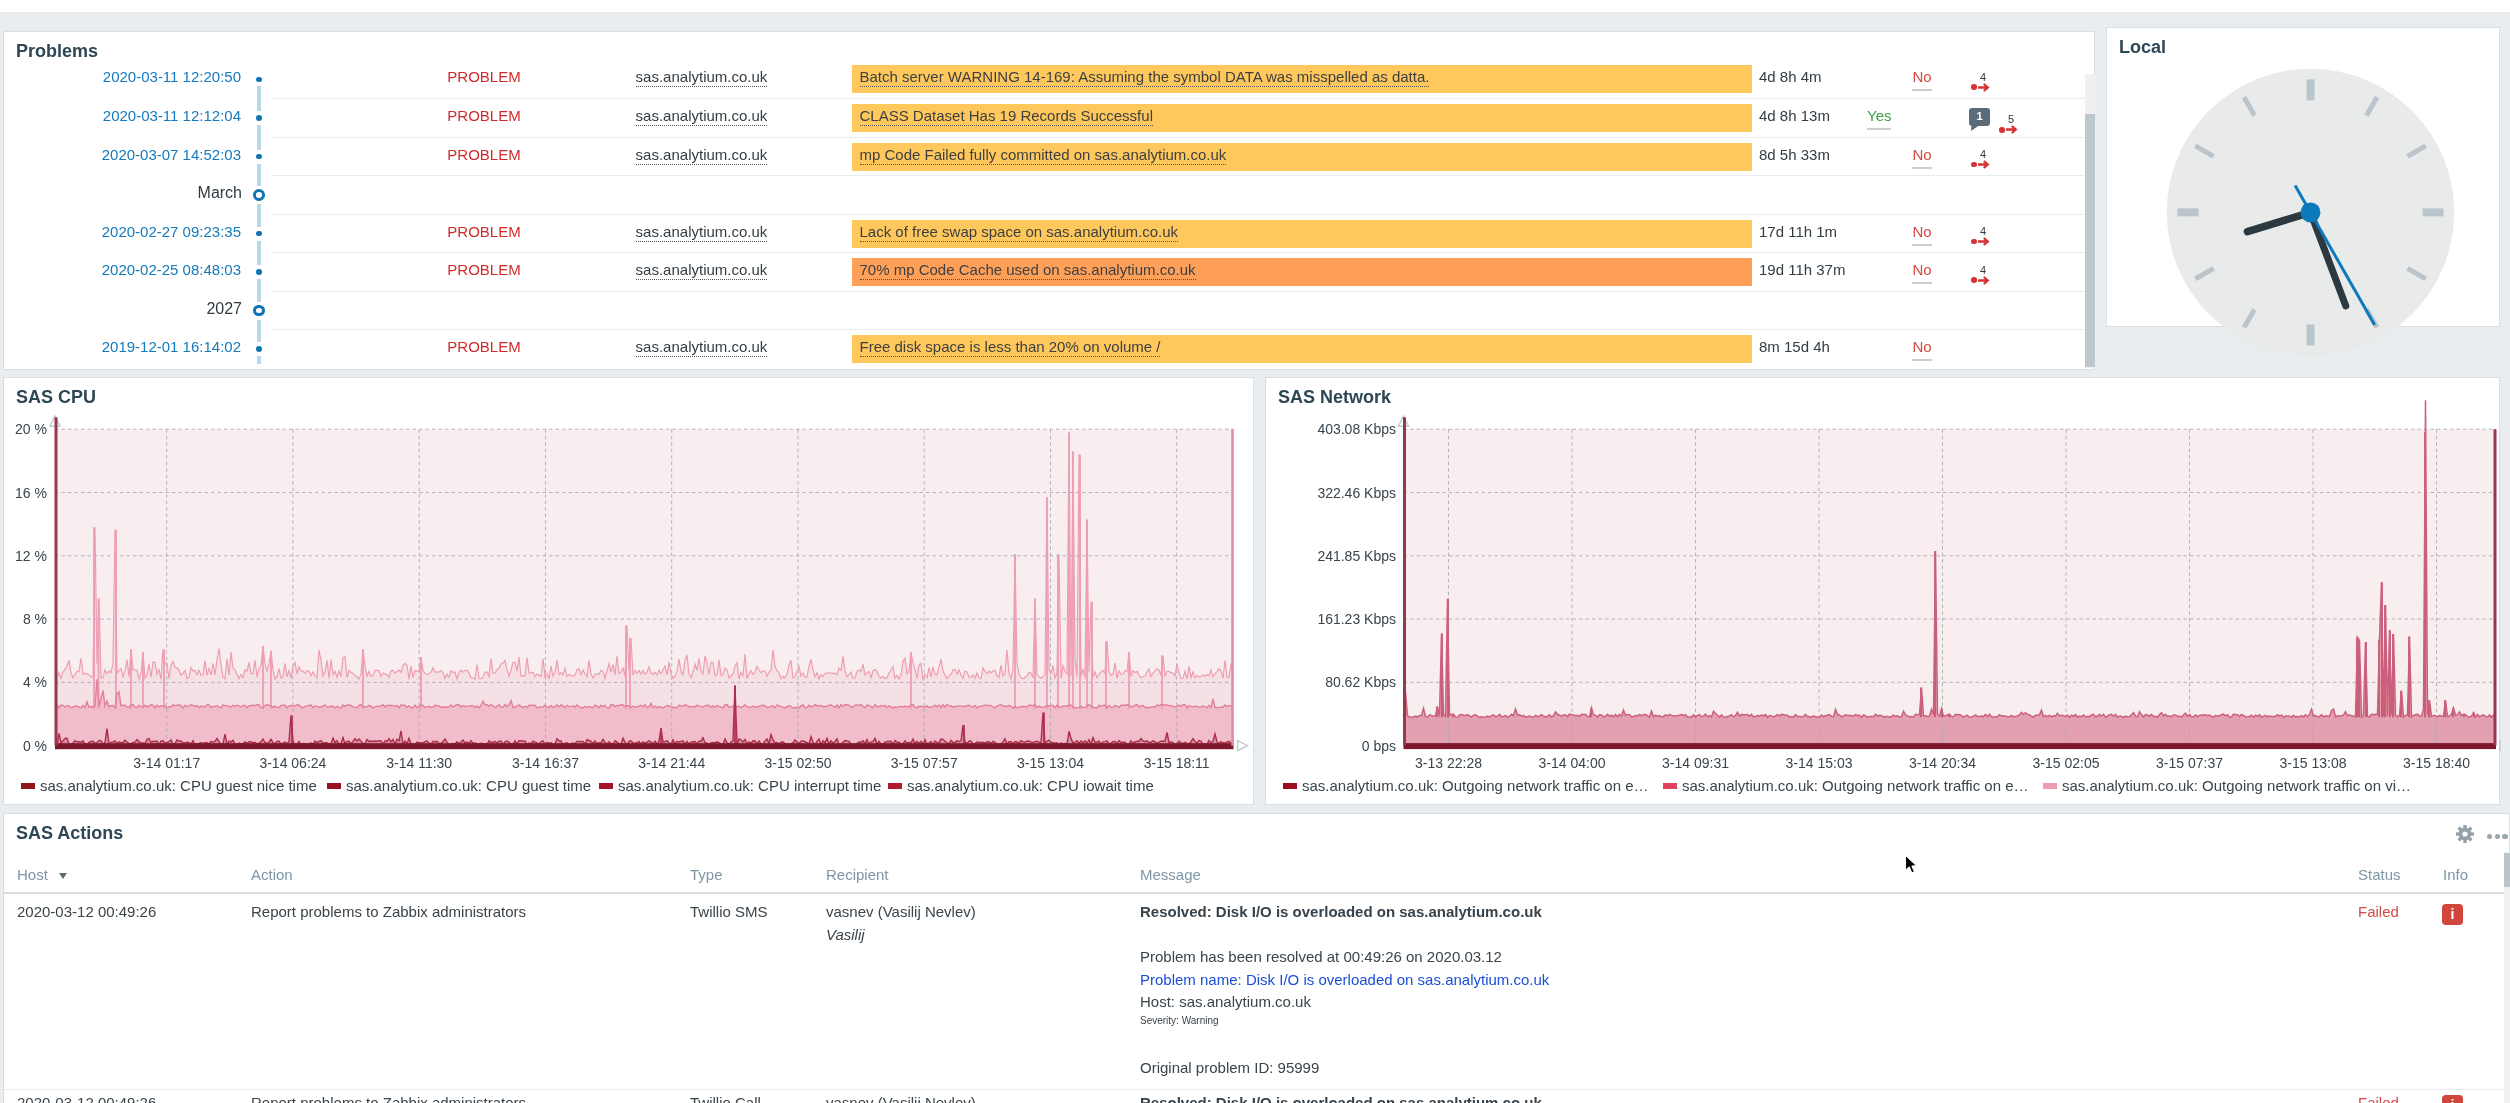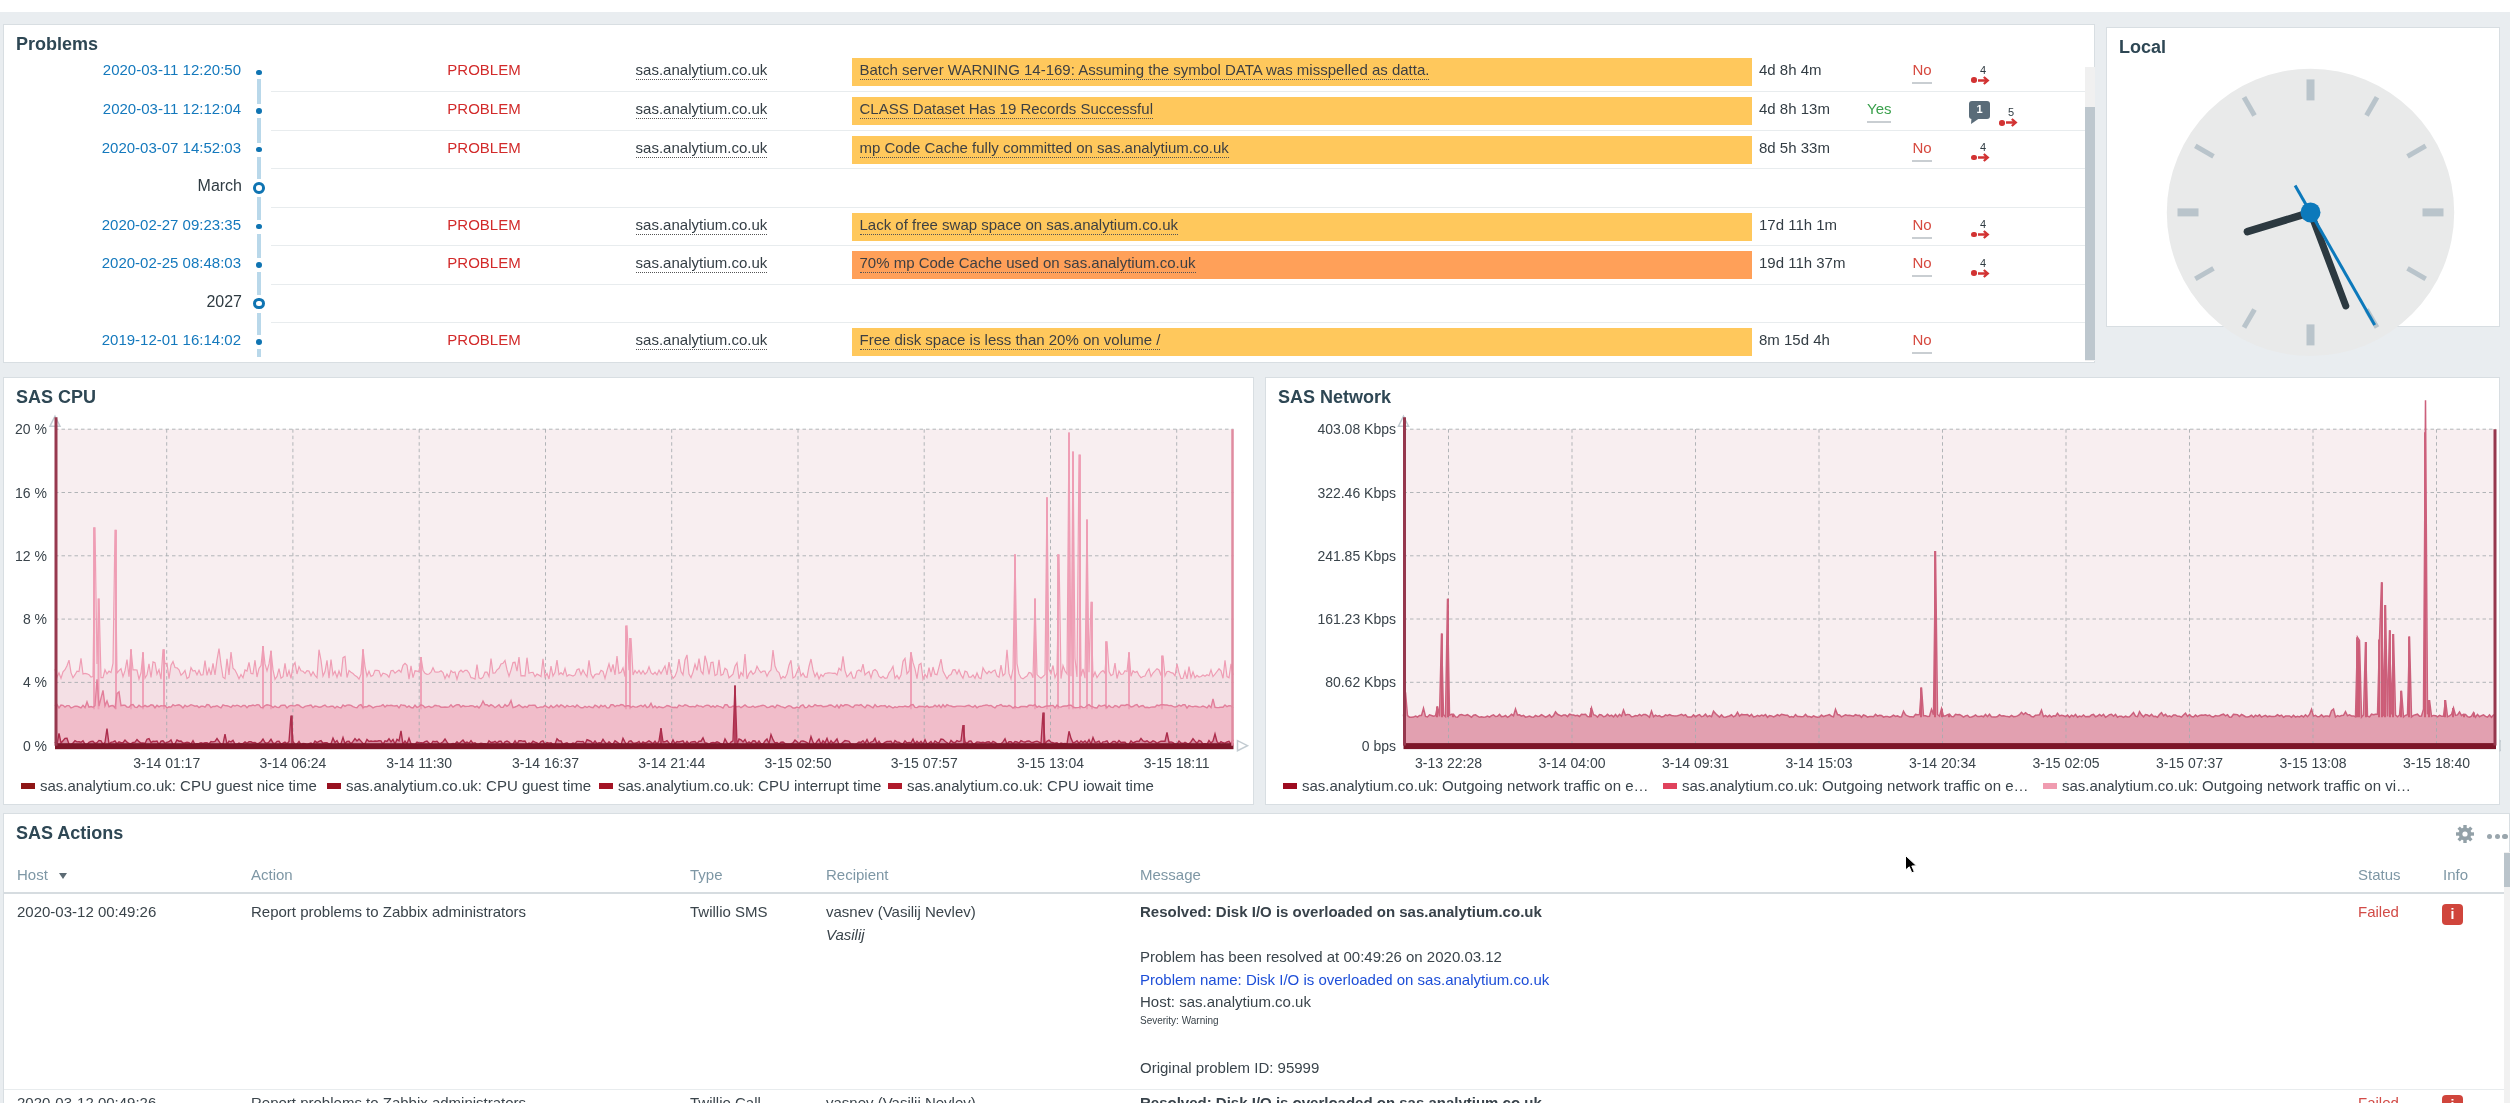--- a/index.html
+++ b/index.html
@@ -1,21 +1,21 @@
 <!DOCTYPE html>
 <html><head><meta charset="utf-8"><style>
 *{margin:0;padding:0;box-sizing:border-box}
 html,body{width:2510px;height:1103px;overflow:hidden;background:#e9edf0;font-family:"Liberation Sans", sans-serif;-webkit-font-smoothing:antialiased}
 .panel{position:absolute;background:#fff;border:1px solid #d8dee2}
 .ptitle{position:absolute;left:12px;top:9px;font-size:18px;font-weight:700;color:#2e4754}
 </style></head>
 <body>
 <div style="position:absolute;left:0;top:0;width:2510px;height:12px;background:#fff"></div>
 
-<div class="panel" style="left:3px;top:24px;width:2092px;height:339px">
+<div class="panel" style="left:3px;top:31px;width:2092px;height:339px">
   <div class="ptitle">Problems</div>
   <div style="position:absolute;left:267px;top:66.0px;width:1815px;height:1px;background:#e8ecee"></div>
     <div style="position:absolute;left:267px;top:104.6px;width:1815px;height:1px;background:#e8ecee"></div>
     <div style="position:absolute;left:267px;top:143.1px;width:1815px;height:1px;background:#e8ecee"></div>
     <div style="position:absolute;left:267px;top:181.6px;width:1815px;height:1px;background:#e8ecee"></div>
     <div style="position:absolute;left:267px;top:220.2px;width:1815px;height:1px;background:#e8ecee"></div>
     <div style="position:absolute;left:267px;top:258.8px;width:1815px;height:1px;background:#e8ecee"></div>
     <div style="position:absolute;left:267px;top:297.3px;width:1815px;height:1px;background:#e8ecee"></div>
     <div style="position:absolute;left:252.8px;top:48px;width:4.4px;height:284px;background:#b9d8ea"></div>
     <div style="position:absolute;left:0;top:36.4px;width:237px;text-align:right;font-size:15px;color:#1479bd">2020-03-11 12:20:50</div>
@@ -52,21 +52,21 @@
       <svg width="15" height="11" style="position:absolute;left:6px;top:10px" viewBox="0 0 15 11">
         <path d="M1 5.5 H9.5 M6.8 2 L10.8 5.5 L6.8 9" stroke="#d23333" stroke-width="2.3" fill="none"></path>
       </svg>
     </div>
     <div style="position:absolute;left:0;top:113.5px;width:237px;text-align:right;font-size:15px;color:#1479bd">2020-03-07 14:52:03</div>
     <div style="position:absolute;left:251.5px;top:117.5px;width:7px;height:14px;background:#fff"></div>
     <div style="position:absolute;left:252.2px;top:121.6px;width:5.8px;height:5.8px;border-radius:50%;background:#0f74b2"></div>
     <div style="position:absolute;left:340px;top:113.5px;width:280px;text-align:center;font-size:15px;color:#d22a2a">PROBLEM</div>
     <div style="position:absolute;left:631.6px;top:113.5px;font-size:15px"><span style="color:#333d44;border-bottom:1px dotted #555;padding-bottom:1px">sas.analytium.co.uk</span></div>
     <div style="position:absolute;left:848px;top:110.5px;width:900px;height:28px;background:#ffc85c"></div>
-    <div style="position:absolute;left:855.5px;top:113.5px;font-size:15px"><span style="color:#3d3f42;border-bottom:1px dotted #555;padding-bottom:1px">mp Code Cache fully committed on sas.analytium.co.uk</span></div>
+    <div style="position:absolute;left:855.5px;top:113.5px;font-size:15px"><span style="color:#3d3f42;border-bottom:1px dotted #555;padding-bottom:1px">mp Code Failed fully committed on sas.analytium.co.uk</span></div>
     <div style="position:absolute;left:1755px;top:113.5px;font-size:15px;color:#333d44">8d 5h 33m</div>
     <div style="position:absolute;left:1863px;top:113.5px;width:110px;text-align:center;font-size:15px"><span style="color:#d6493f;border-bottom:2px solid #c9ced2;padding-bottom:4px">No</span></div>
     <div style="position:absolute;left:1967px;top:117.0px;width:26px;height:22px">
       <div style="position:absolute;left:9px;top:-1px;font-size:11px;color:#2f3b42">4</div>
       <div style="position:absolute;left:0px;top:12.5px;width:5.6px;height:5.6px;border-radius:50%;background:#d23333"></div>
       <svg width="15" height="11" style="position:absolute;left:6px;top:10px" viewBox="0 0 15 11">
         <path d="M1 5.5 H9.5 M6.8 2 L10.8 5.5 L6.8 9" stroke="#d23333" stroke-width="2.3" fill="none"></path>
       </svg>
     </div>
     <div style="position:absolute;right:1852px;top:152.1px;font-size:16px;color:#2f3b42">March</div>

